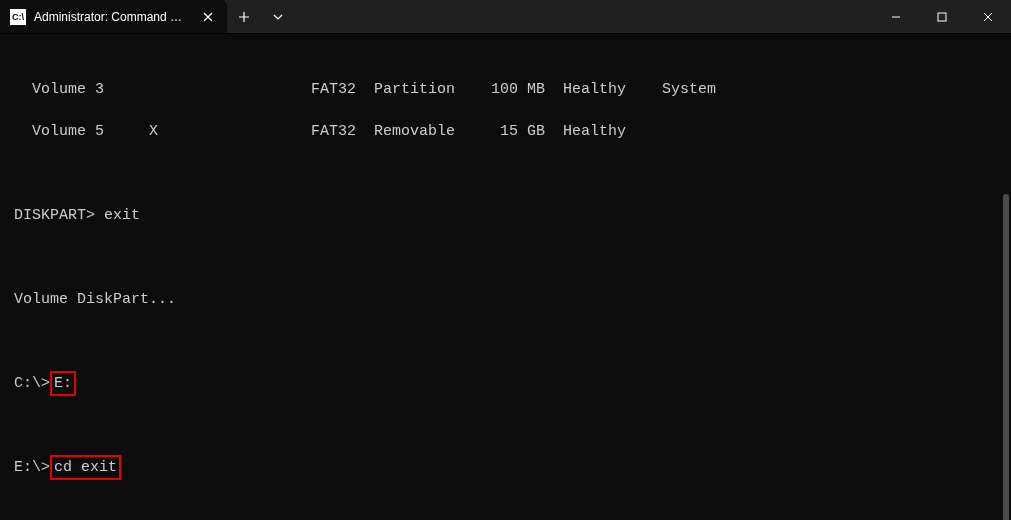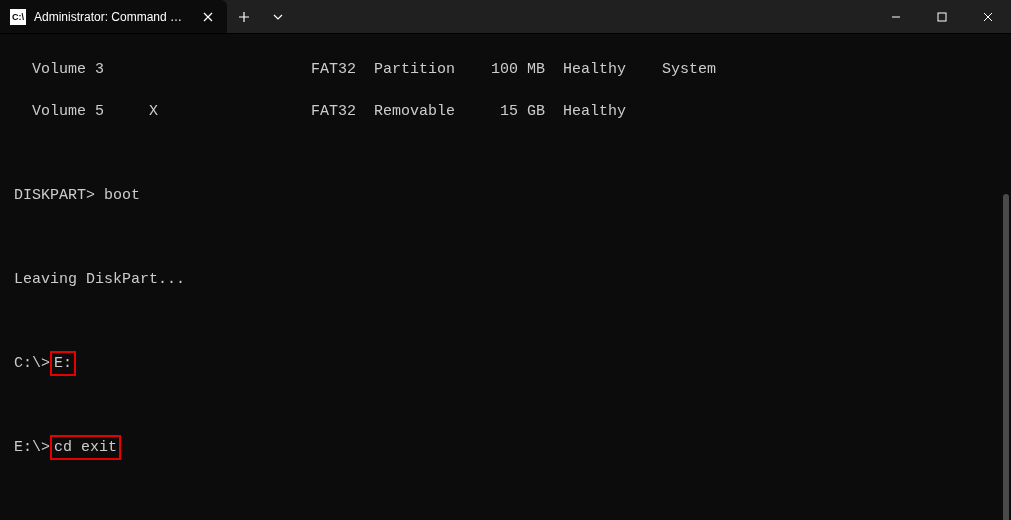--- a/index.html
+++ b/index.html
@@ -82,21 +82,21 @@
   .winctl {
     width: 46px;
     display: flex;
     align-items: center;
     justify-content: center;
     color: #fff;
     cursor: pointer;
   }
   .terminal {
     flex: 1;
-    padding: 4px 14px 6px 14px;
+    padding: 24px 14px 6px 14px;
     white-space: pre;
     line-height: 21px;
     overflow: hidden;
     position: relative;
   }
   .scrollbar {
     position: absolute;
     right: 2px; top: 160px;
     width: 6px; height: 350px;
     background: #4a4a4a;
@@ -152,23 +152,23 @@
             <path d="M2 2 L10 10 M10 2 L2 10" stroke="#fff" stroke-width="1"></path>
           </svg>
       </div>
     </div>
   </div>
 
   <div class="terminal">
 <span class="row"><span>  Volume 3                       FAT32  Partition    100 MB  Healthy    System</span></span>
 <span class="row"><span>  Volume 5     X                 FAT32  Removable     15 GB  Healthy    </span></span>
 <span class="row"></span>
-<span class="row"><span>DISKPART&gt; </span><span>boot</span></span>
+<span class="row"><span>DISKPART&gt; </span><span>exit</span></span>
 <span class="row"></span>
-<span class="row">Leaving DiskPart...</span>
+<span class="row">Volume DiskPart...</span>
 <span class="row"></span>
 <span class="row"><span>C:\&gt;</span><span class="hl">E:</span></span>
 <span class="row"></span>
 <span class="row"><span>E:\&gt;</span><span class="hl">cd exit</span></span>
 
 
 
 
 
 

